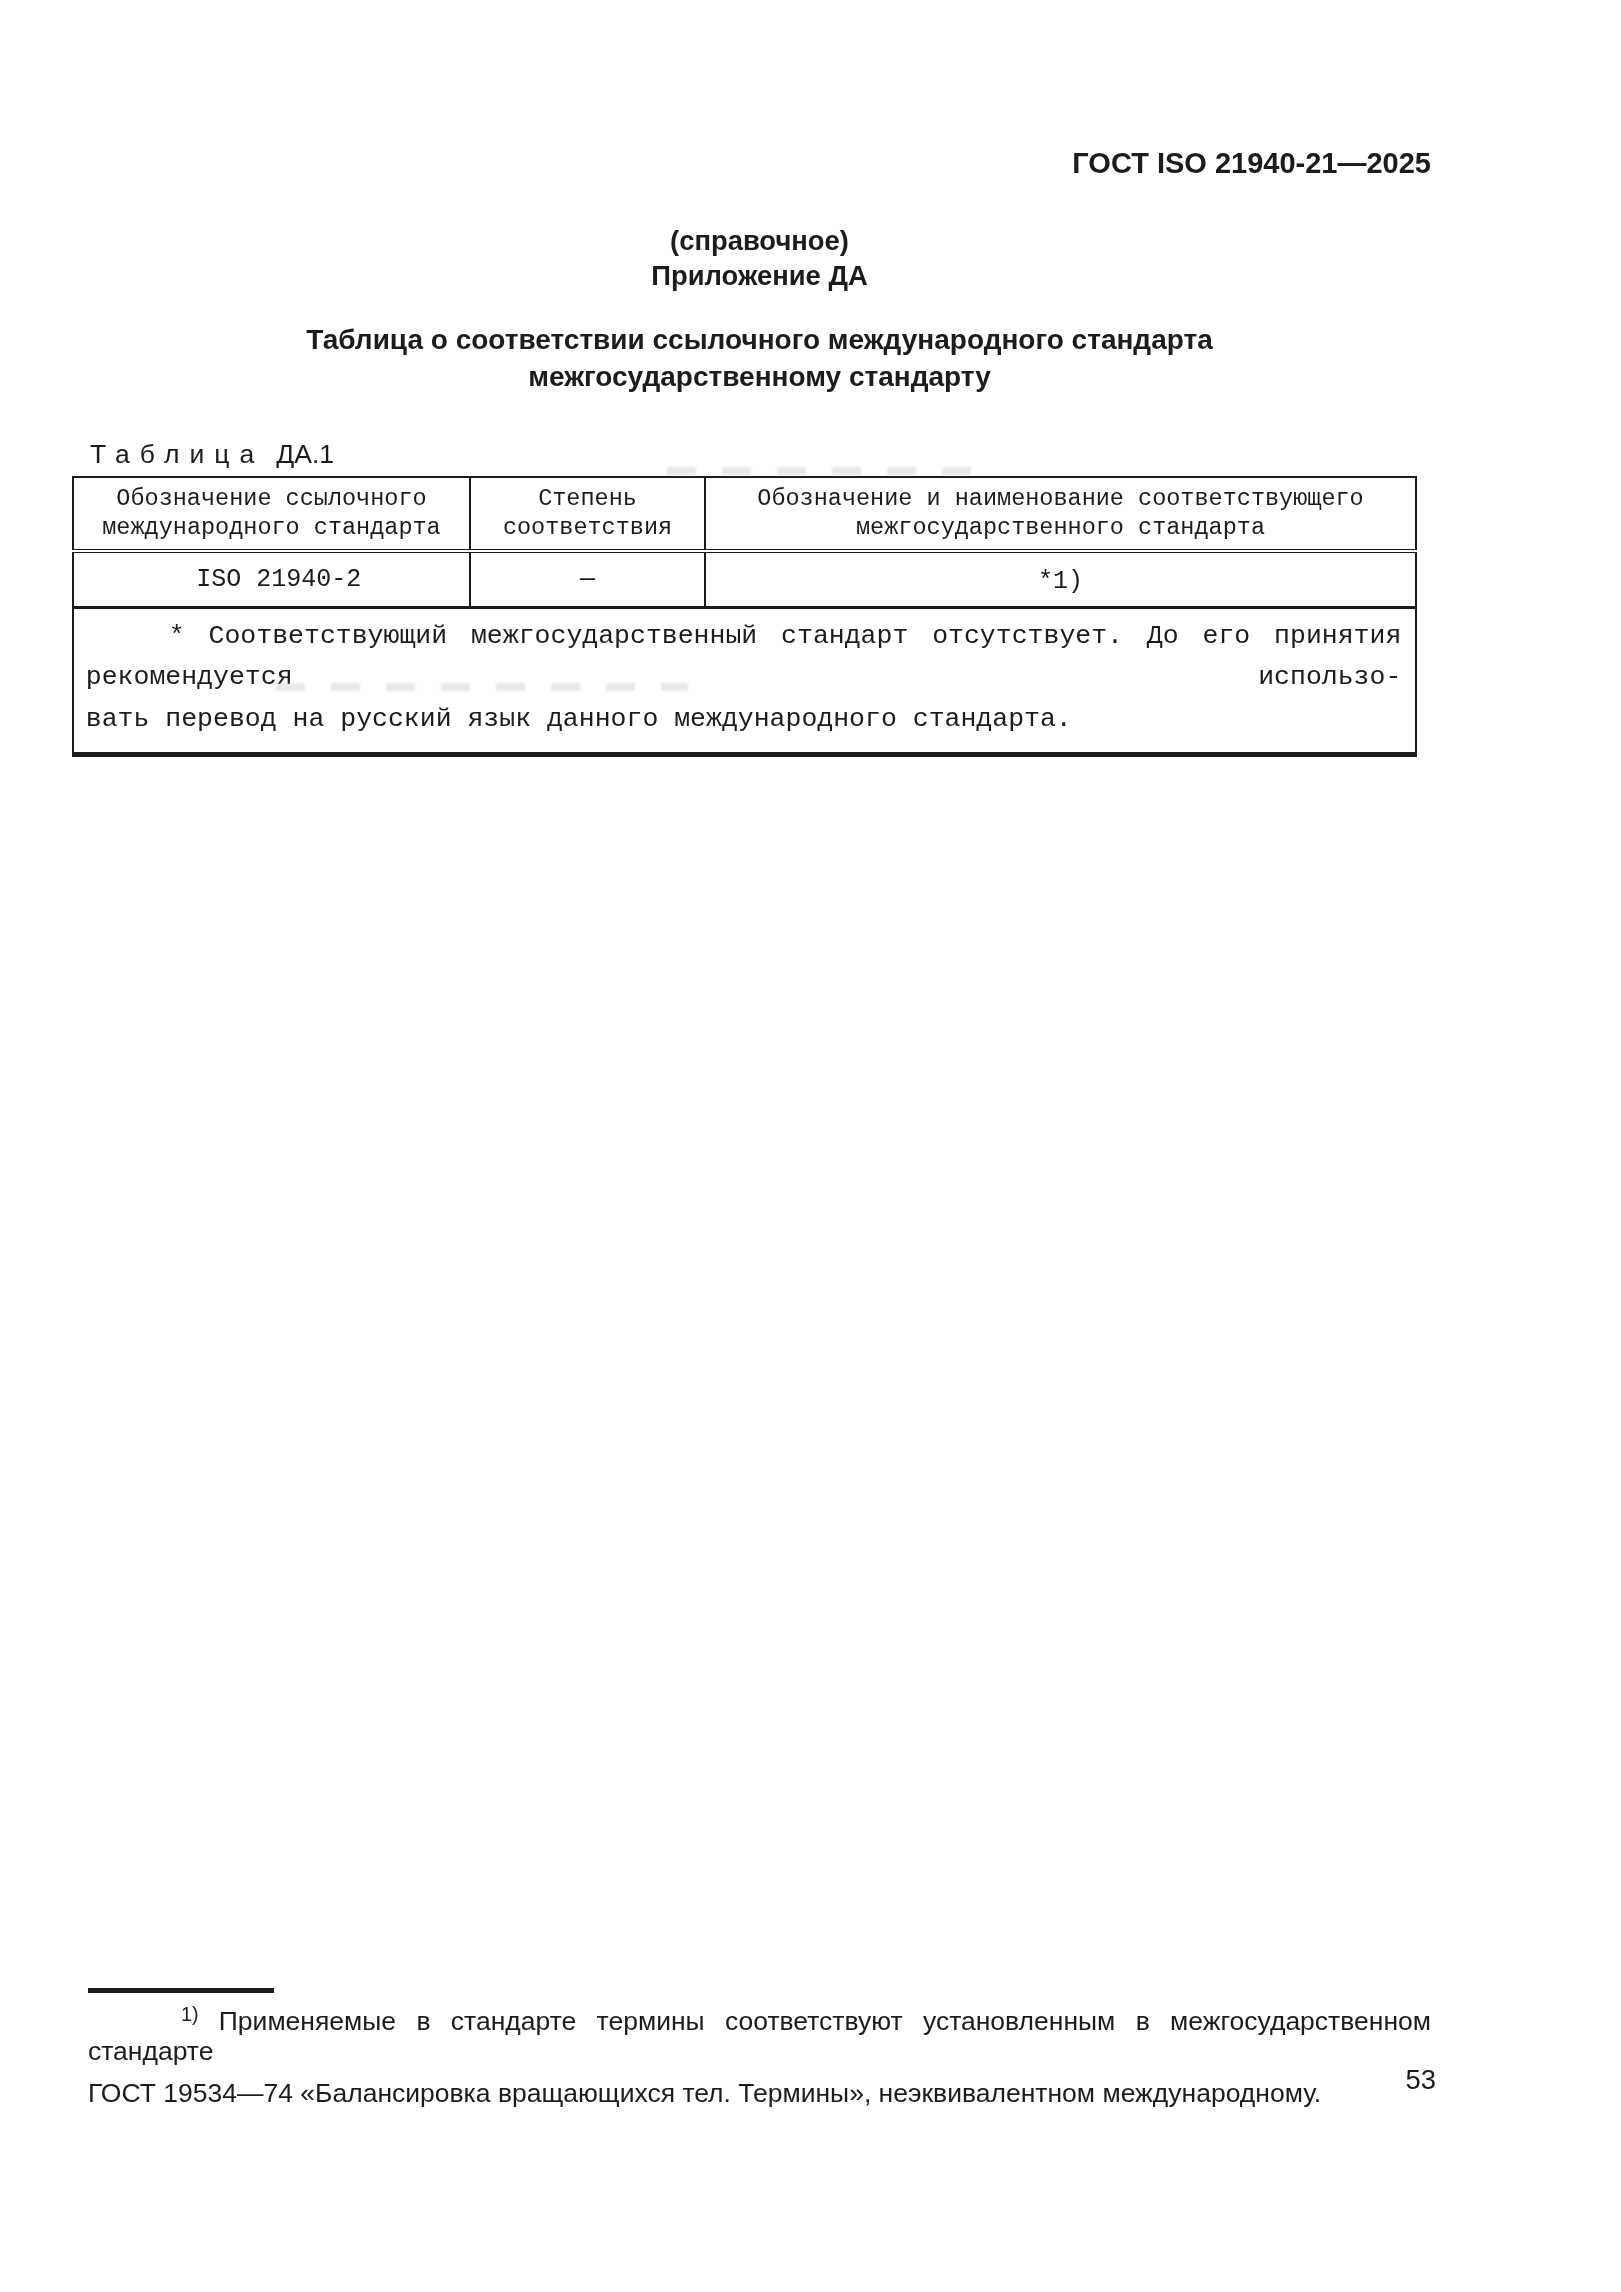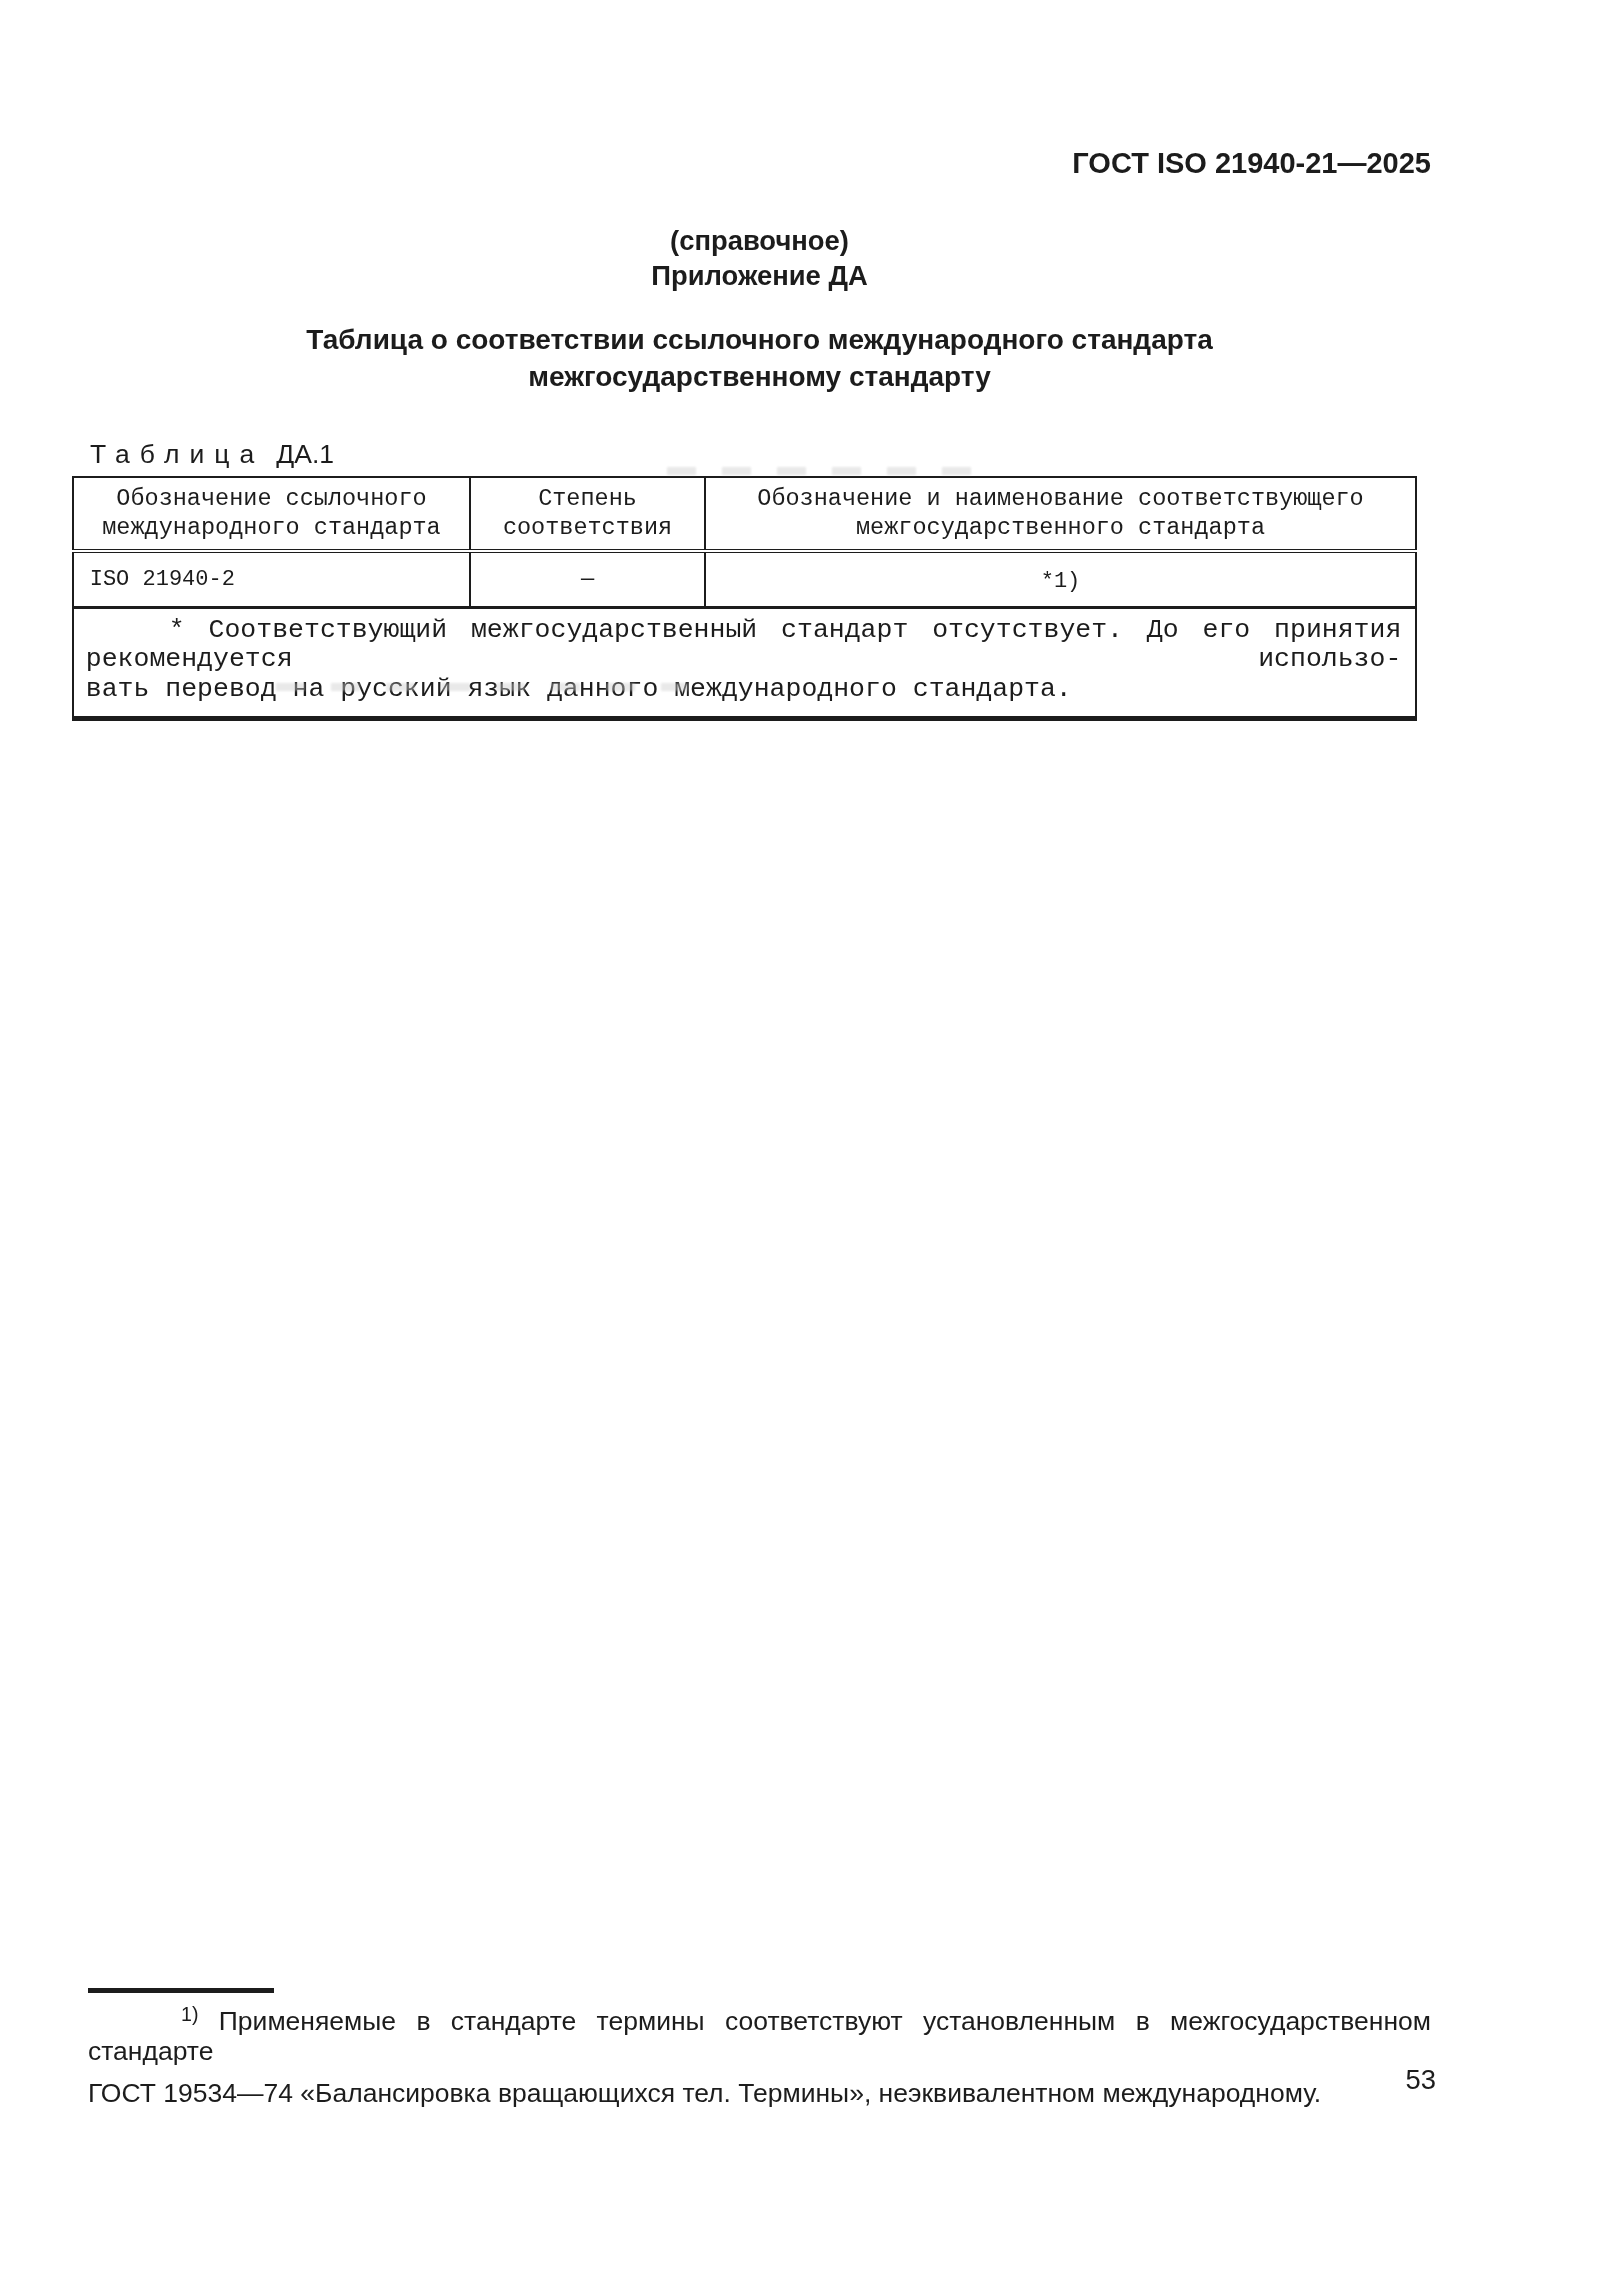--- a/index.html
+++ b/index.html
@@ -72,35 +72,36 @@
     font-size: 23.5px;
     line-height: 29px;
     text-align: center;
     vertical-align: middle;
     padding: 3.9px 11.8px;
     height: 63px;
     border: 2.9px solid #1c1c1c;
     border-bottom: 4.9px double #1c1c1c;
   }
   .std-table td.data-cell {
-    font-size: 22px;
+    font-size: 25px;
     height: 47px;
     border-left: 2.9px solid #1c1c1c;
     border-right: 2.9px solid #1c1c1c;
     border-bottom: 3.9px solid #1c1c1c;
     vertical-align: middle;
+    text-align: center;
   }
   td.cell-standard { text-align: left; padding-left: 15.7px; }
   td.cell-degree   { text-align: center; }
   td.cell-ref      { text-align: center; vertical-align: top; font-size: 20.6px; padding-top: 4.9px; }
 
   tr.table-footnote td {
     border-top: 3.9px solid #1c1c1c;
     font-size: 26.5px;
-    line-height: 29px;
+    line-height: 41px;
     padding: 7.8px 13.7px 11.8px 11.8px;
     height: 61px;
     vertical-align: top;
   }
   .tfn-line1 {
     text-indent: 83px;
     text-align: justify;
     text-align-last: justify;
   }
   .tfn-line2 { margin-top: 1px; }

